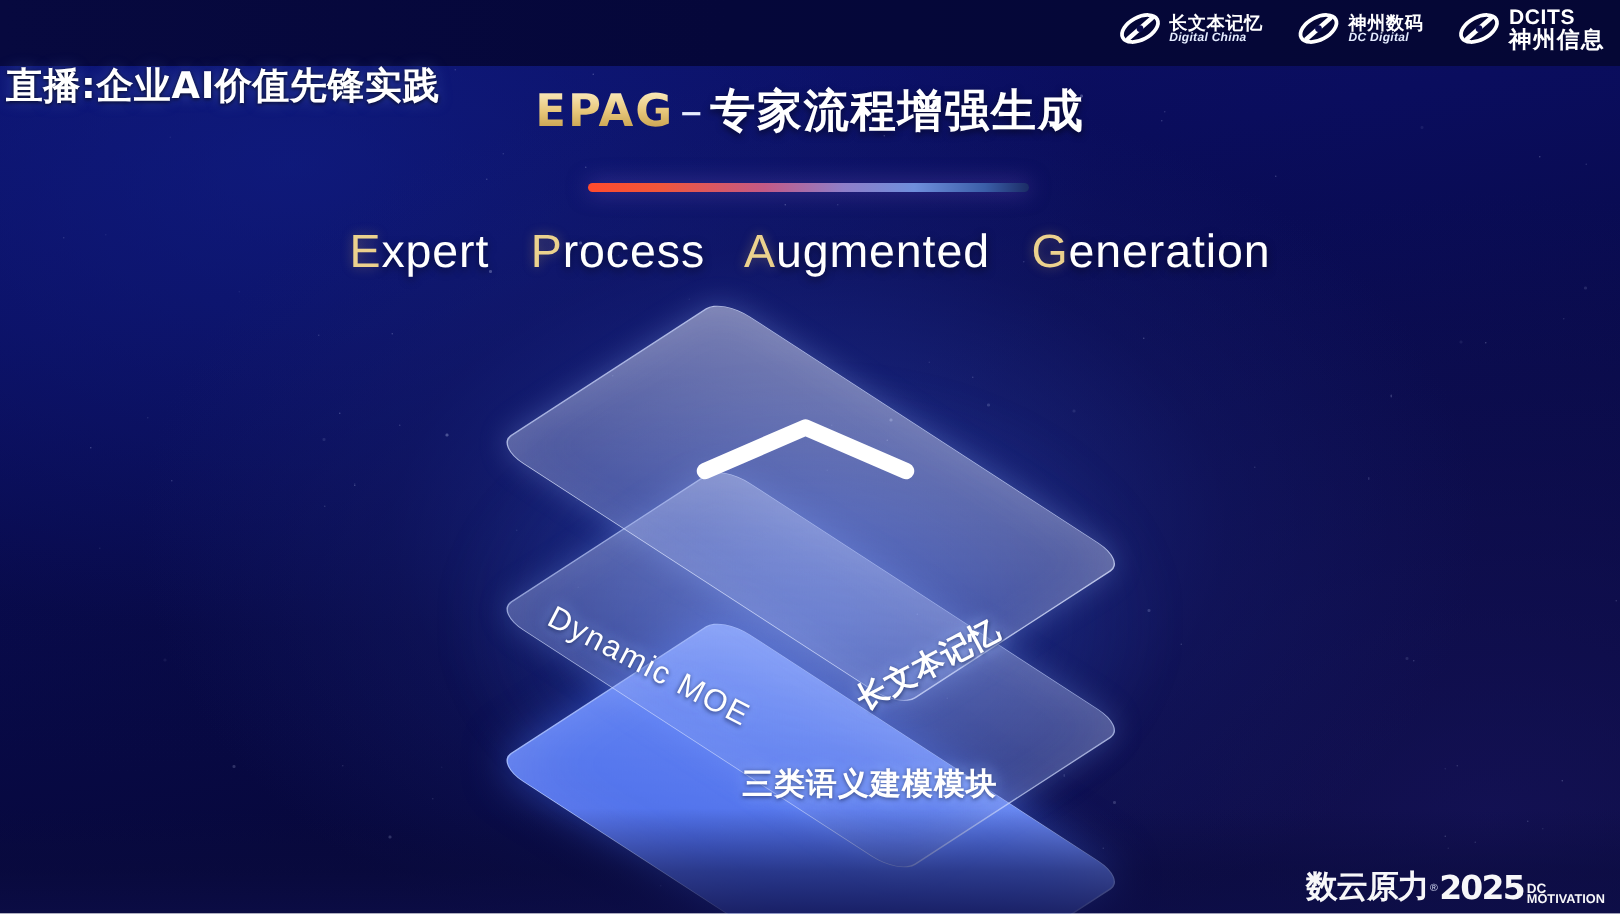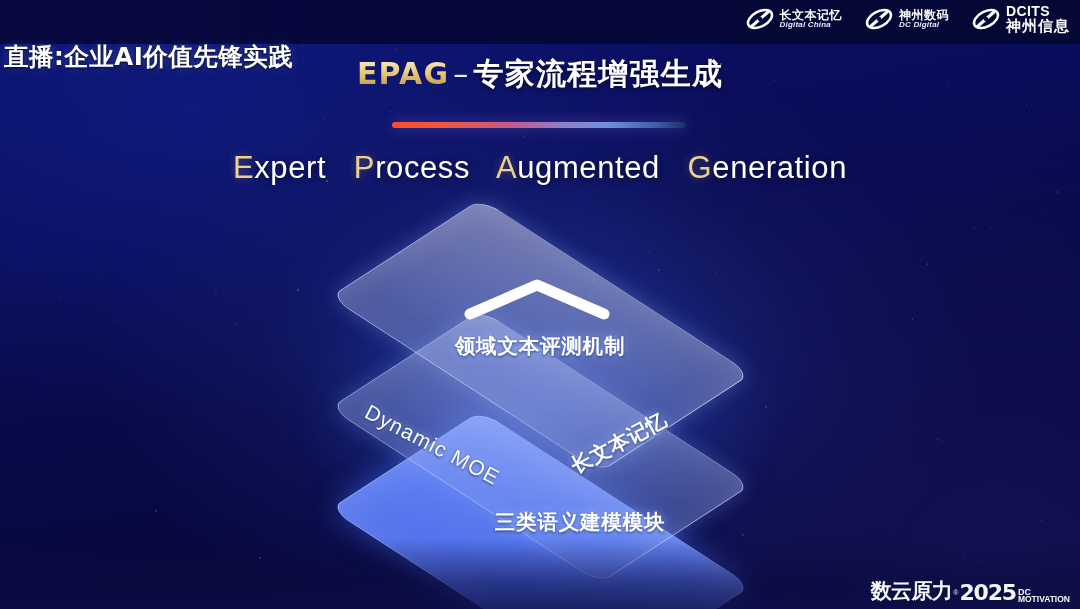--- a/index.html
+++ b/index.html
@@ -386,21 +386,20 @@
   <div class="stack">
 
     <div class="layer layer-bot"></div>
     <div class="layer layer-mid"></div>
     <div class="layer layer-top"></div>
 
     <svg class="chevron" viewBox="0 0 150 42">
       <path d="M8 36 L75 7 L142 36" fill="none" stroke="#ffffff" stroke-width="11" stroke-linecap="round" stroke-linejoin="round"></path>
     </svg>
 
-    <div class="lbl lbl-top">领域文本评测机制</div>
     <div class="lbl lbl-moe">Dynamic MOE</div>
     <div class="lbl lbl-mem">长文本记忆</div>
     <div class="lbl lbl-bot">三类语义建模模块</div>
 
   </div>
 
   <div class="bottom-fade"></div>
 
   <div class="watermark">
     <span class="wm-cn">数云原力</span>

